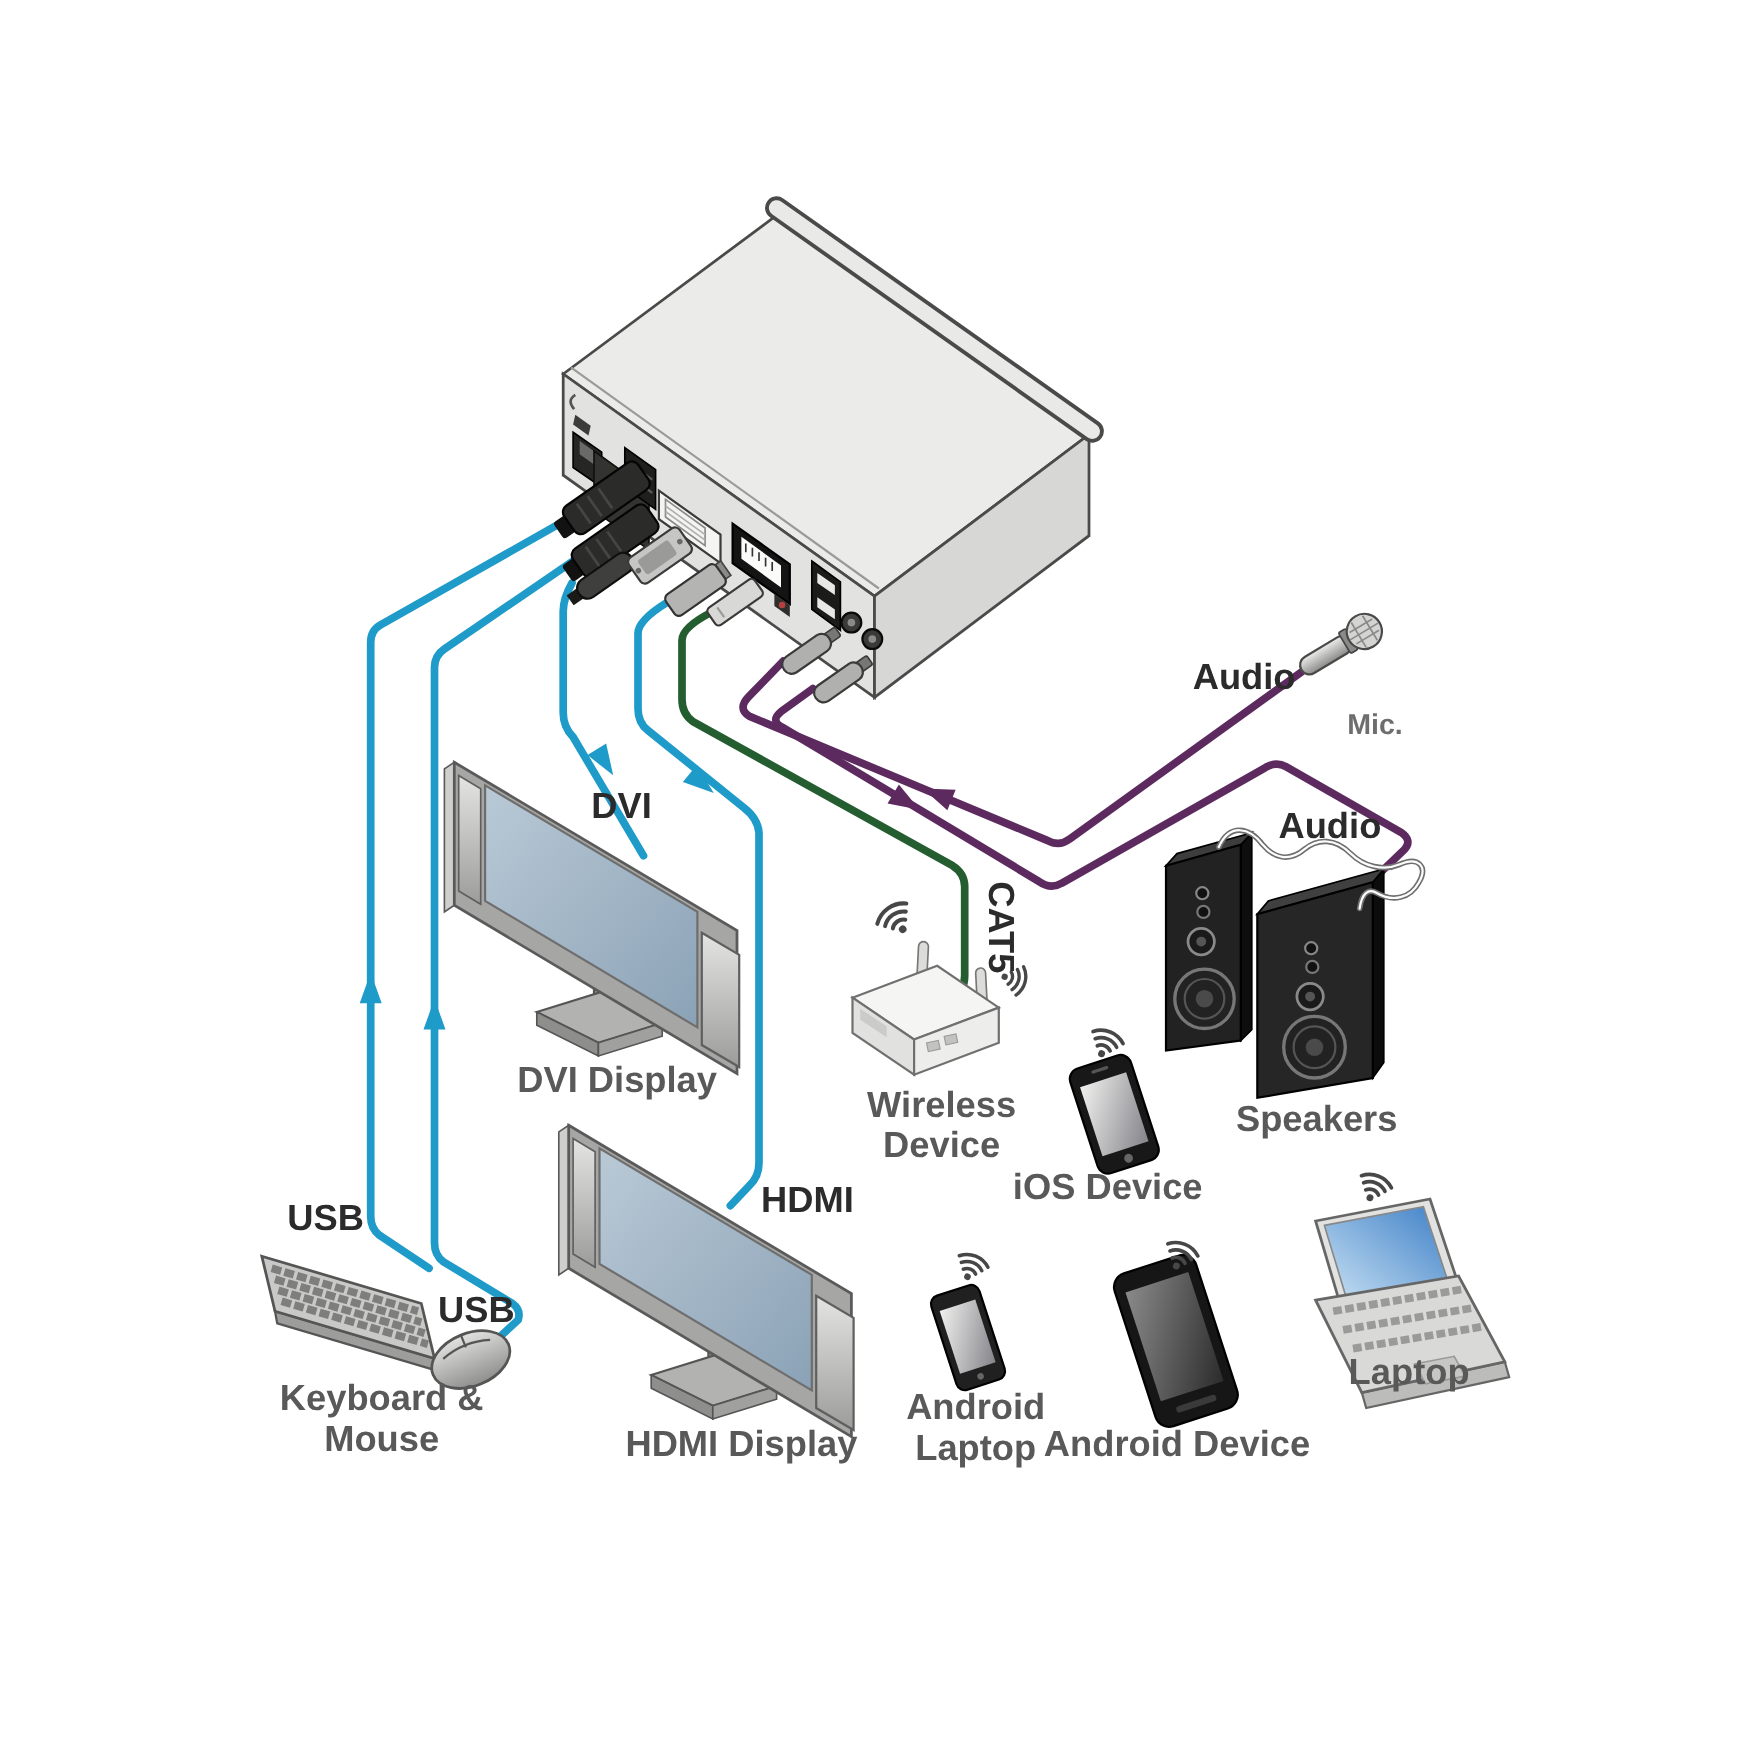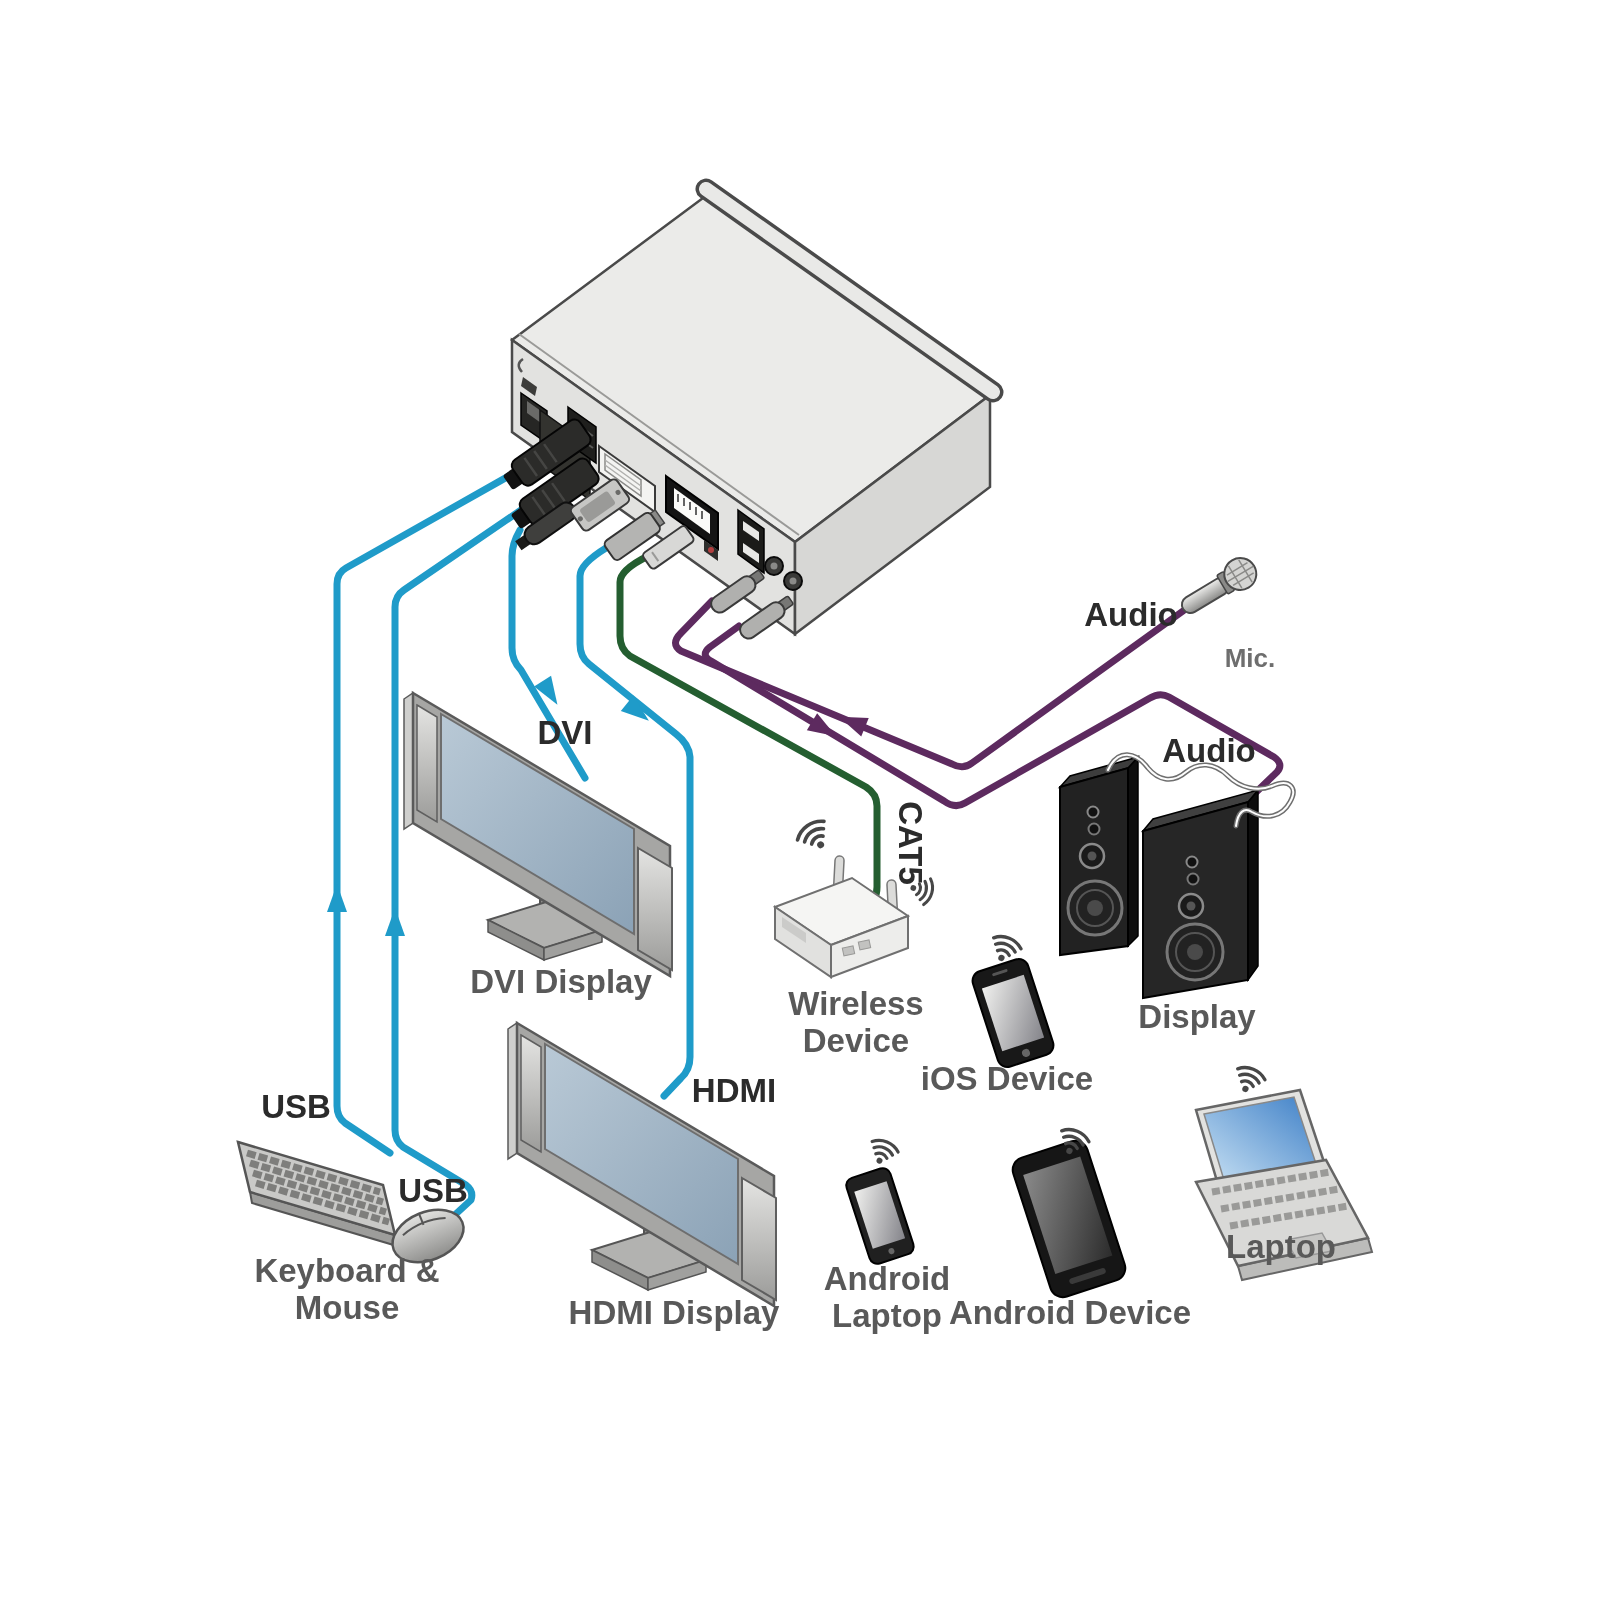--- a/index.html
+++ b/index.html
@@ -274,14 +274,14 @@
   <div class="lbl micl" style="left:1250px;top:643px">Mic.</div>
 
   <div class="lbl dev" style="left:561px;top:963px">DVI Display</div>
   <div class="lbl dev" style="left:674px;top:1294px">HDMI Display</div>
   <div class="lbl dev" style="left:347px;top:1252px"><span>Keyboard &amp;</span><br><span>Mouse</span></div>
   <div class="lbl dev" style="left:856px;top:985px"><span>Wireless</span><br><span>Device</span></div>
   <div class="lbl dev" style="left:1007px;top:1060px">iOS Device</div>
   <div class="lbl dev" style="left:887px;top:1260px"><span>Android</span><br><span>Laptop</span></div>
   <div class="lbl dev" style="left:1070px;top:1294px">Android Device</div>
   <div class="lbl dev" style="left:1281px;top:1228px">Laptop</div>
-  <div class="lbl dev" style="left:1197px;top:998px">Display</div>
+  <div class="lbl dev" style="left:1197px;top:998px">Speakers</div>
 </div>
 
 </body></html>

